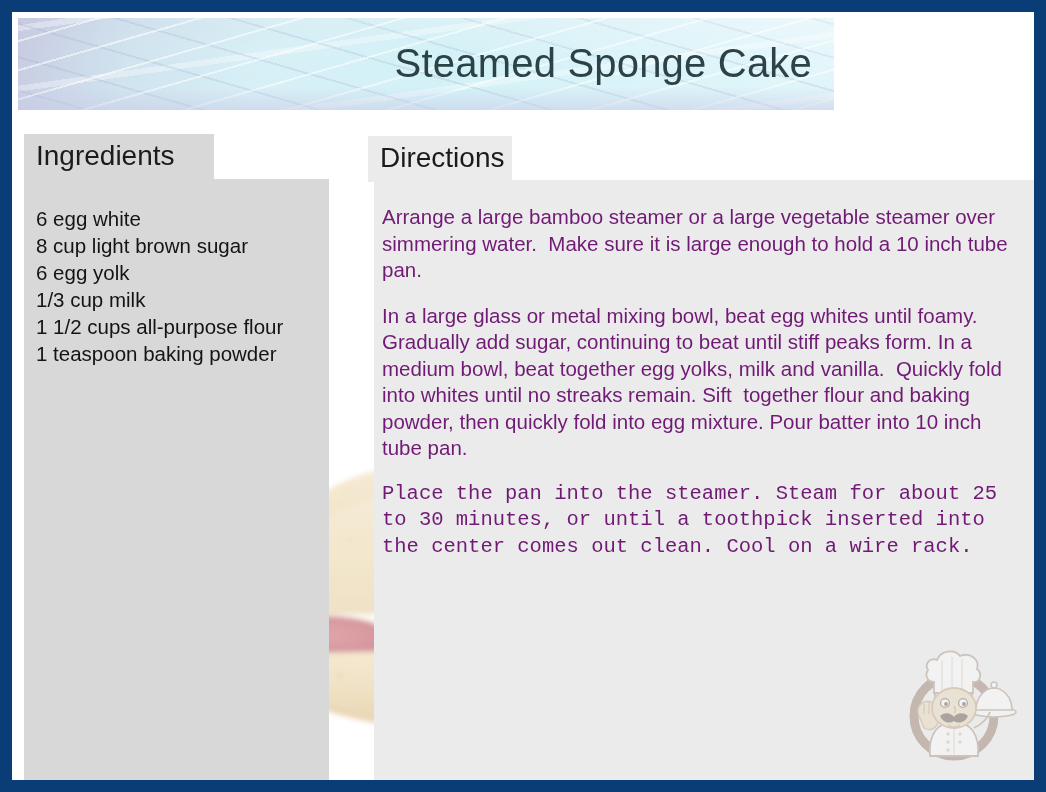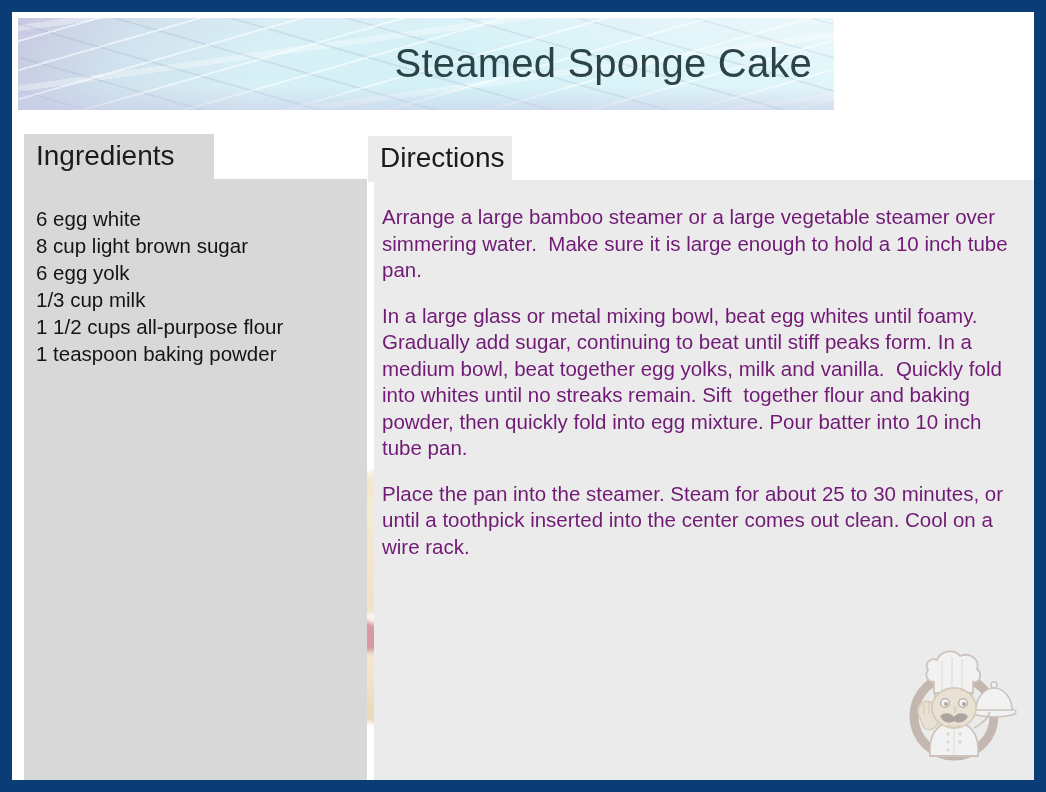--- a/index.html
+++ b/index.html
@@ -110,21 +110,21 @@
   #tab-directions  { left: 356px; top: 124px; width: 144px; background: #ebebeb; }
 
   
   .panel {
     position: absolute;
     box-sizing: border-box;
   }
   #panel-ingredients {
     left: 12px;
     top: 167px;
-    width: 343px;
+    width: 305px;
     height: 601px;
     background: #d8d8d8;
     padding: 26px 14px 0 12px;
   }
   #panel-directions {
     left: 362px;
     top: 168px;
     width: 660px;
     height: 600px;
     background: #ebebeb;
@@ -145,21 +145,21 @@
   }
 
   
   #direction-paragraphs p {
     margin: 0 0 19px 0;
     font-size: 20.5px;
     line-height: 26.5px;
     color: #701a75;
     white-space: pre-wrap;
   }
-  #direction-paragraphs p:last-child { margin-bottom: 16px; }
+  #direction-paragraphs p:last-child { margin-bottom: 16px; font-family: Liberation Mono, monospace; }
 
   
   #chef-logo {
     position: absolute;
     right: 14px;
     bottom: 12px;
     width: 130px;
     height: 130px;
     opacity: 0.40;
     pointer-events: none;

